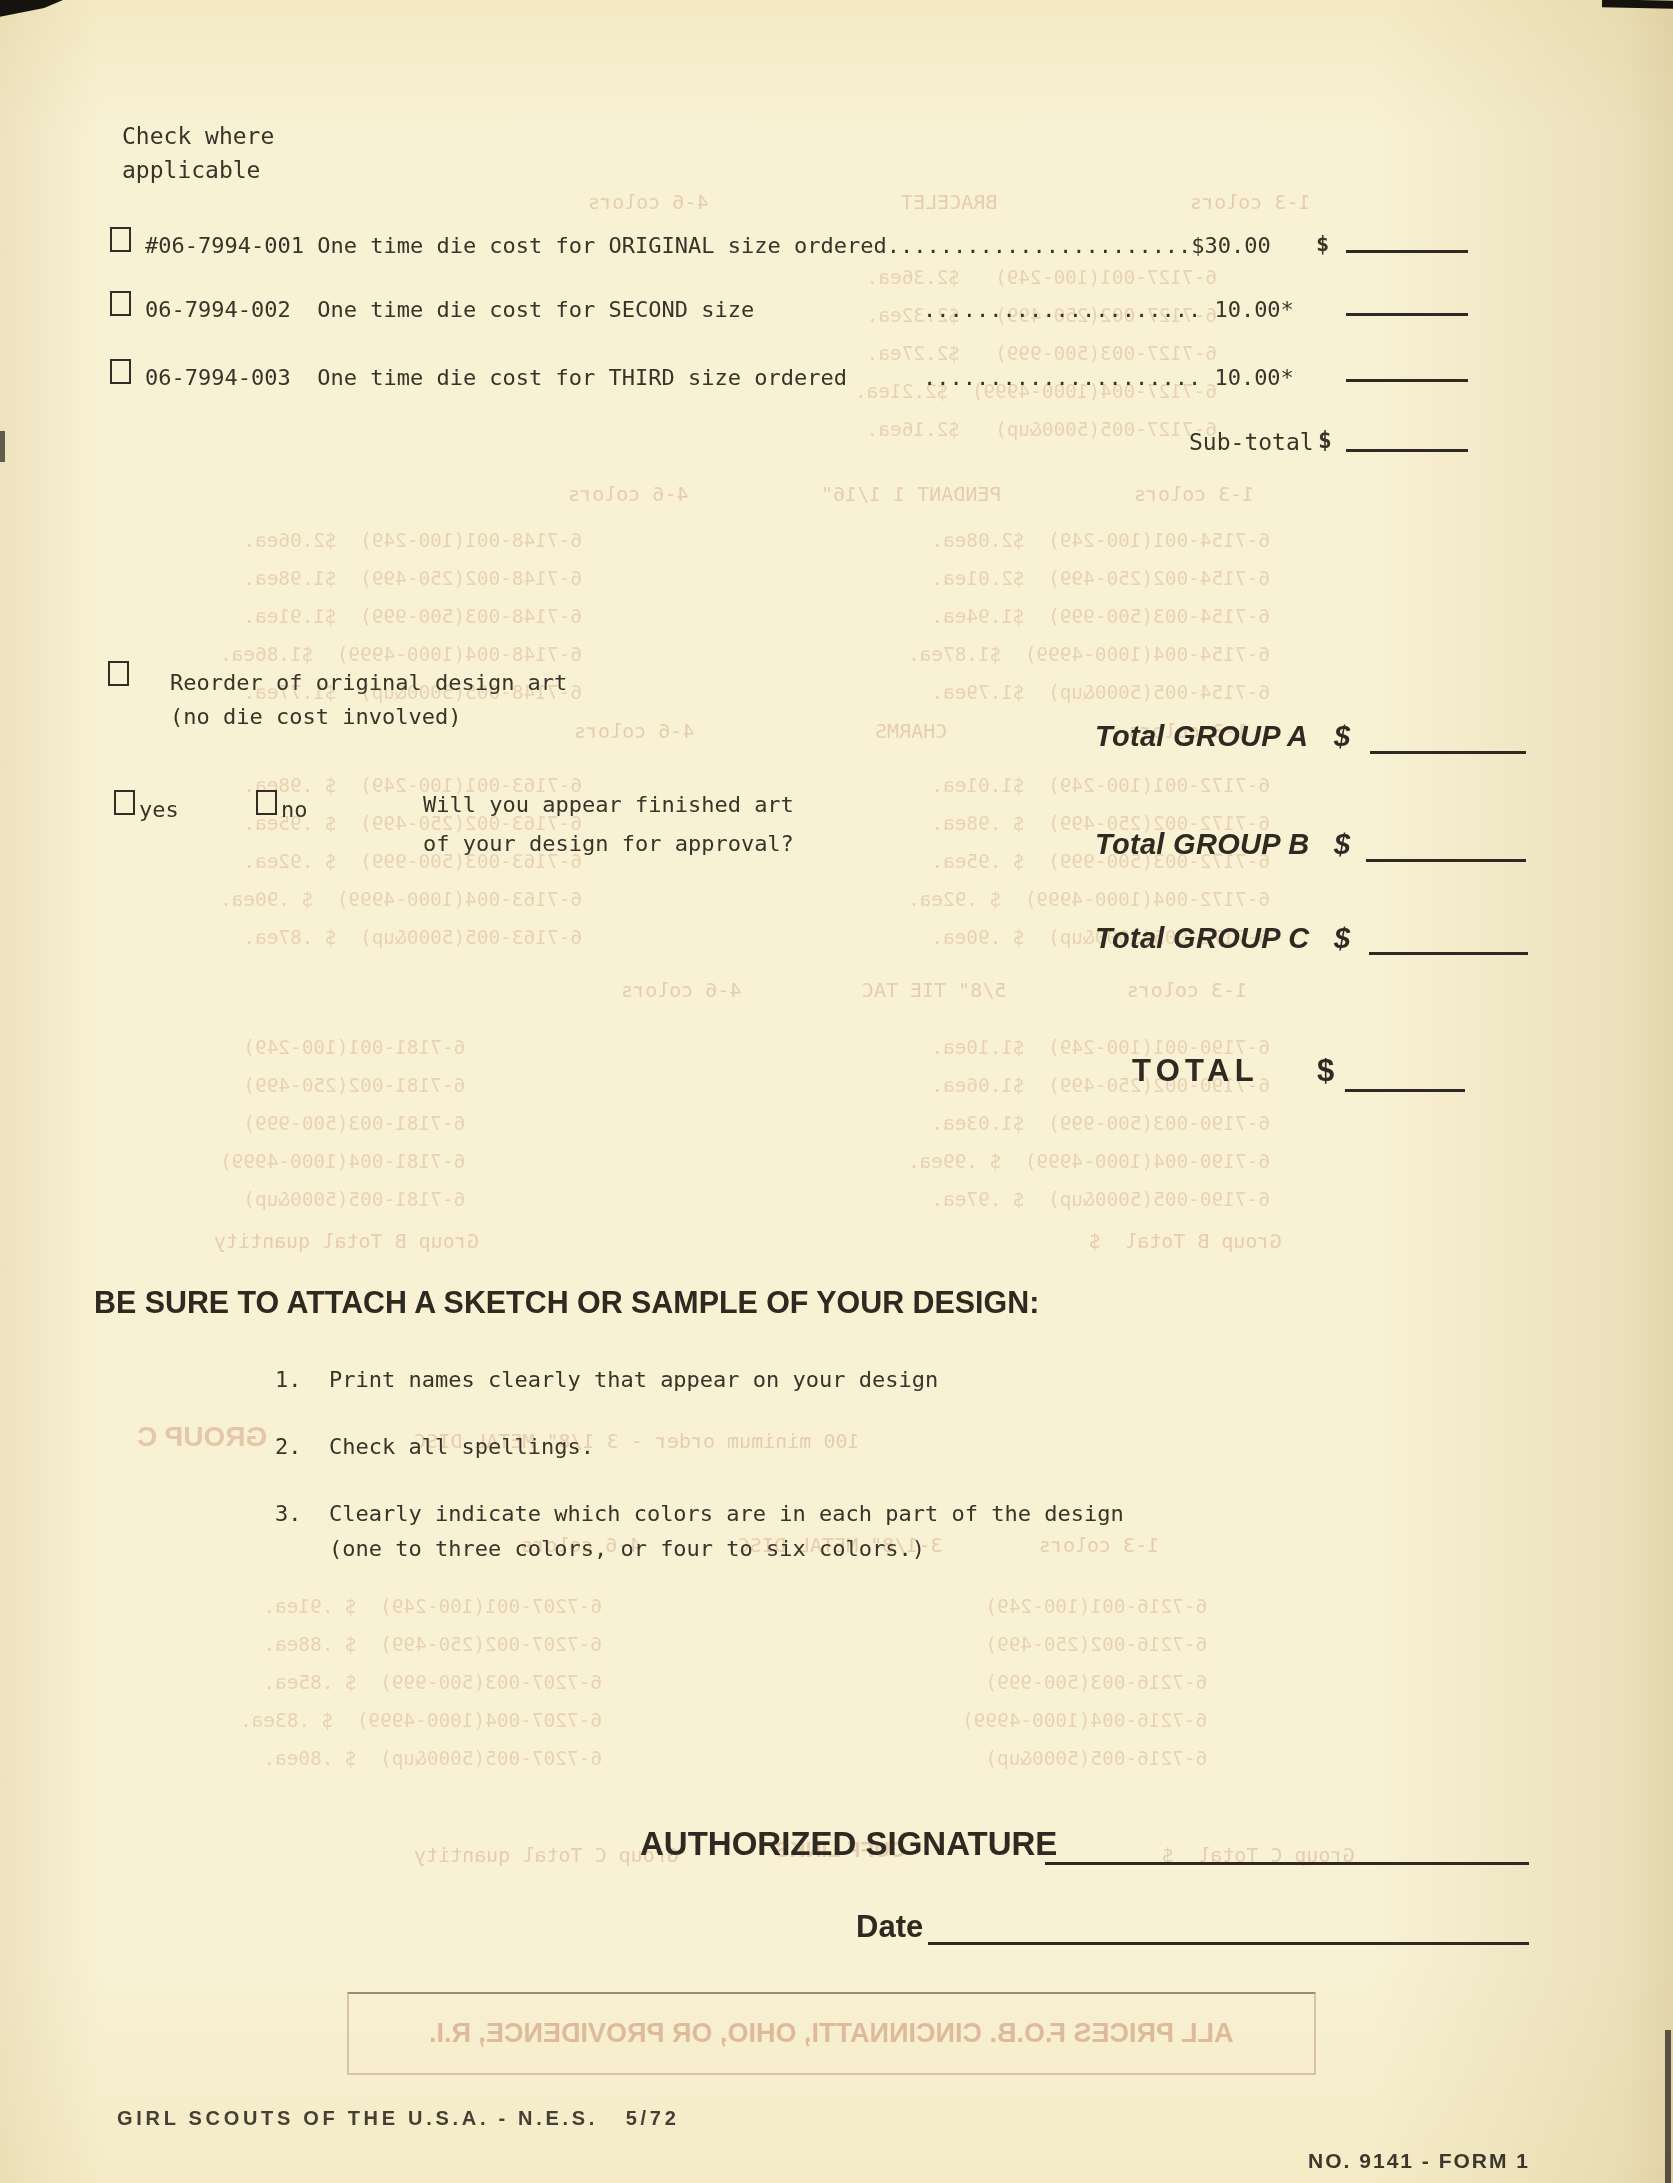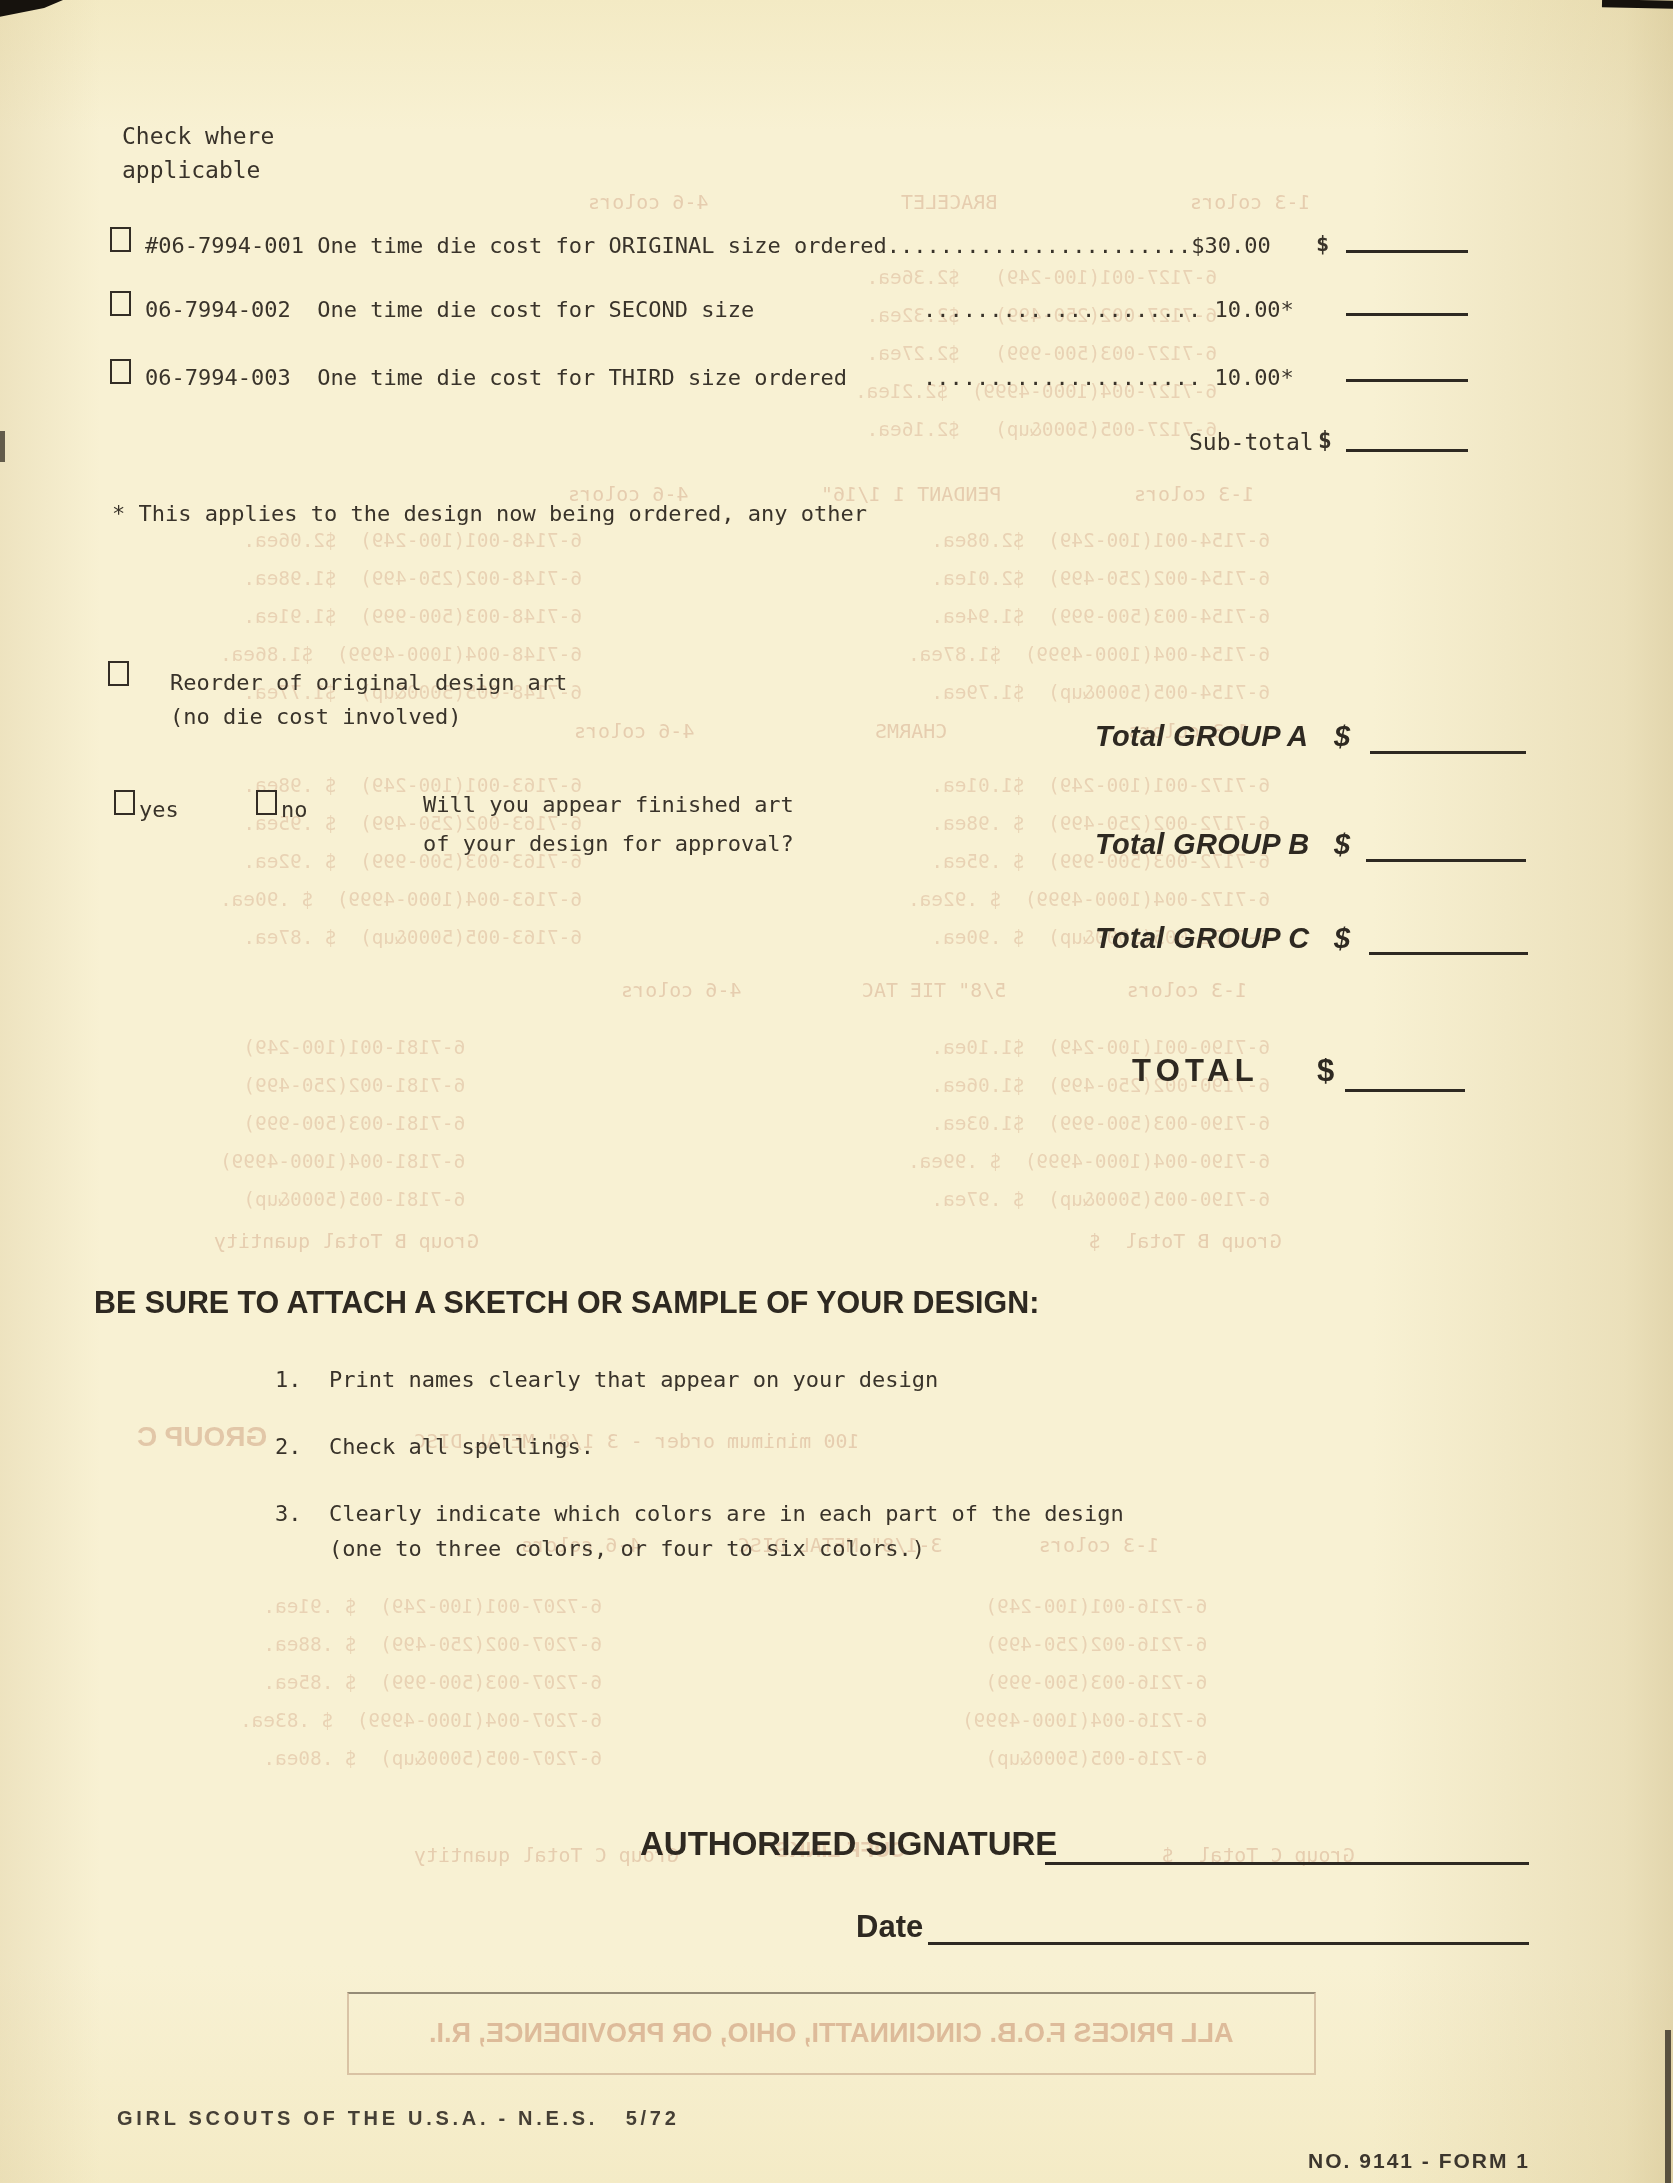--- a/index.html
+++ b/index.html
@@ -122,21 +122,20 @@
     <div class="abs tw" style="left:923px;top:360px;">..................... 10.00*</div>
     <div class="rule" style="left:1346px;top:379px;width:122px;height:3.3px;"></div>
   </div>
 
   <div>
     <div class="abs tw34" style="left:1189px;top:425px;">Sub-total</div>
     <div class="abs tw34" style="left:1318px;top:423px;font-weight:bold;">$</div>
     <div class="rule" style="left:1346px;top:449px;width:122px;height:3.3px;"></div>
   </div>
 
-  <div class="abs tw" style="left:112px;top:496px;">* This applies to the design now being ordered, any other</div>
 
   <div>
     <div class="cb" style="left:108px;top:661px;"></div>
     <div class="abs tw" style="left:170px;top:665px;">Reorder of original design art</div>
     <div class="abs tw" style="left:170px;top:699px;">(no die cost involved)</div>
   </div>
 
   <div>
     <div class="cb" style="left:114px;top:790px;"></div>
     <div class="abs tw" style="left:139px;top:792px;">yes</div>

